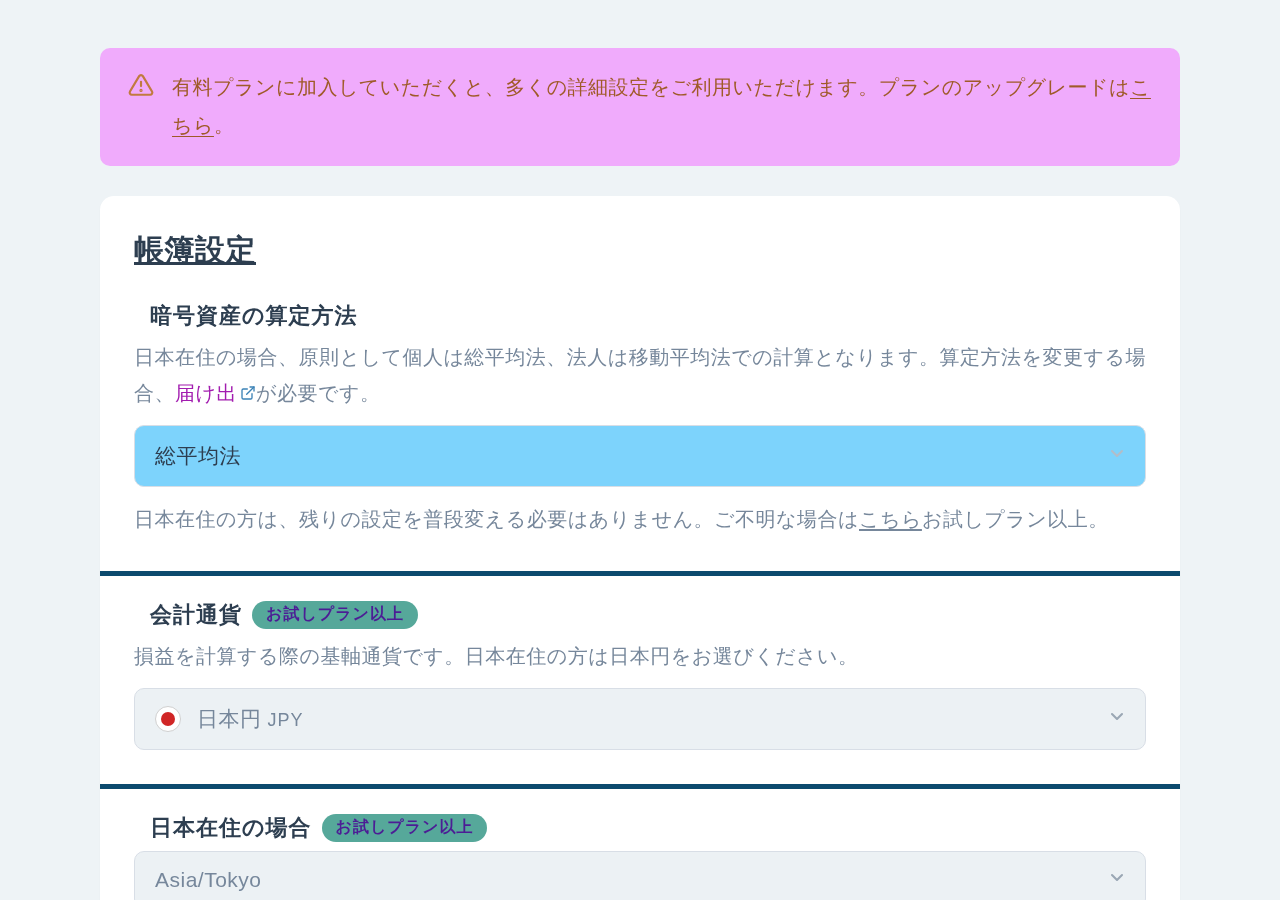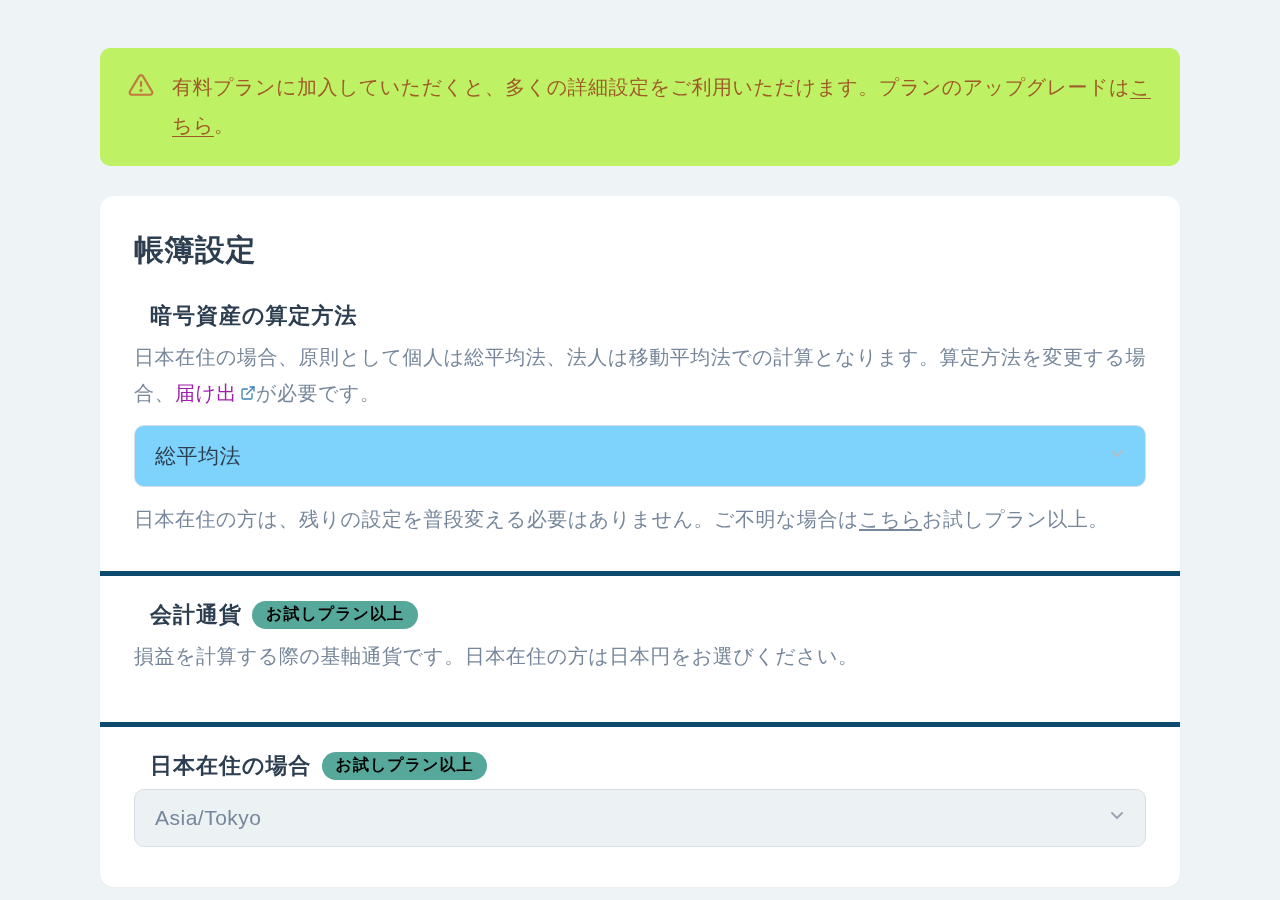--- a/index.html
+++ b/index.html
@@ -9,21 +9,21 @@
       color: #334155;
       width: 1280px;
       min-height: 900px;
       padding: 48px 100px 0 100px;
       font-size: 20px;
       letter-spacing: 0.5px;
     }
 
     
     .alert {
-      background: #bef264;
+      background: #f0abfc;
       border-radius: 10px;
       padding: 20px 28px 22px 28px;
       display: flex;
       gap: 18px;
       align-items: flex-start;
       margin-bottom: 30px;
     }
     .alert-icon {
       flex: 0 0 auto;
       margin-top: 4px;
@@ -47,20 +47,21 @@
       box-shadow: 0 1px 2px rgba(0,0,0,0.03);
       overflow: hidden;
     }
     .card-header {
       padding: 34px 34px 6px 34px;
     }
     .card-header h1 {
       font-size: 30px;
       font-weight: 700;
       color: #2d3e50;
+      text-decoration: underline;
     }
 
     .section {
       padding: 24px 34px 34px 34px;
     }
     .section + .section {
       border-top: 5px solid #0c4a6e;
     }
 
     .section-heading {
@@ -72,21 +73,21 @@
     }
     .section-heading h2 {
       font-size: 22px;
       font-weight: 700;
       color: #2d3e50;
       letter-spacing: 1px;
     }
 
     .badge {
       background: #56a89a;
-      color: #000000;
+      color: #4c1d95;
       font-size: 16px;
       font-weight: 600;
       border-radius: 999px;
       padding: 3px 14px 4px 14px;
       letter-spacing: 1px;
     }
 
     .desc {
       color: #76879b;
       line-height: 1.8;
@@ -206,20 +207,34 @@
     </p>
   </div>
 
   <div class="section">
     <div class="section-heading">
       <h2>会計通貨</h2>
       <span class="badge">お試しプラン以上</span>
     </div>
     <p class="desc">損益を計算する際の基軸通貨です。日本在住の方は日本円をお選びください。</p>
 
+    <div class="select disabled">
+      <span class="flag">
+          <span class="flag-dot"></span>
+        </span>
+      <span class="currency-label">
+        <span>日本円</span>
+        <span class="currency-code">JPY</span>
+      </span>
+      <span class="select-chevron">
+        <svg width="20" height="20" viewBox="0 0 24 24" fill="none" stroke="#9aa7b4" stroke-width="2.5" stroke-linecap="round" stroke-linejoin="round">
+            <polyline points="6 9 12 15 18 9"></polyline>
+          </svg>
+      </span>
+    </div>
   </div>
 
   <div class="section" style="padding-bottom:40px;">
     <div class="section-heading">
       <h2>日本在住の場合</h2>
       <span class="badge">お試しプラン以上</span>
     </div>
 
     <div class="select disabled">
       <span>Asia/Tokyo</span>

